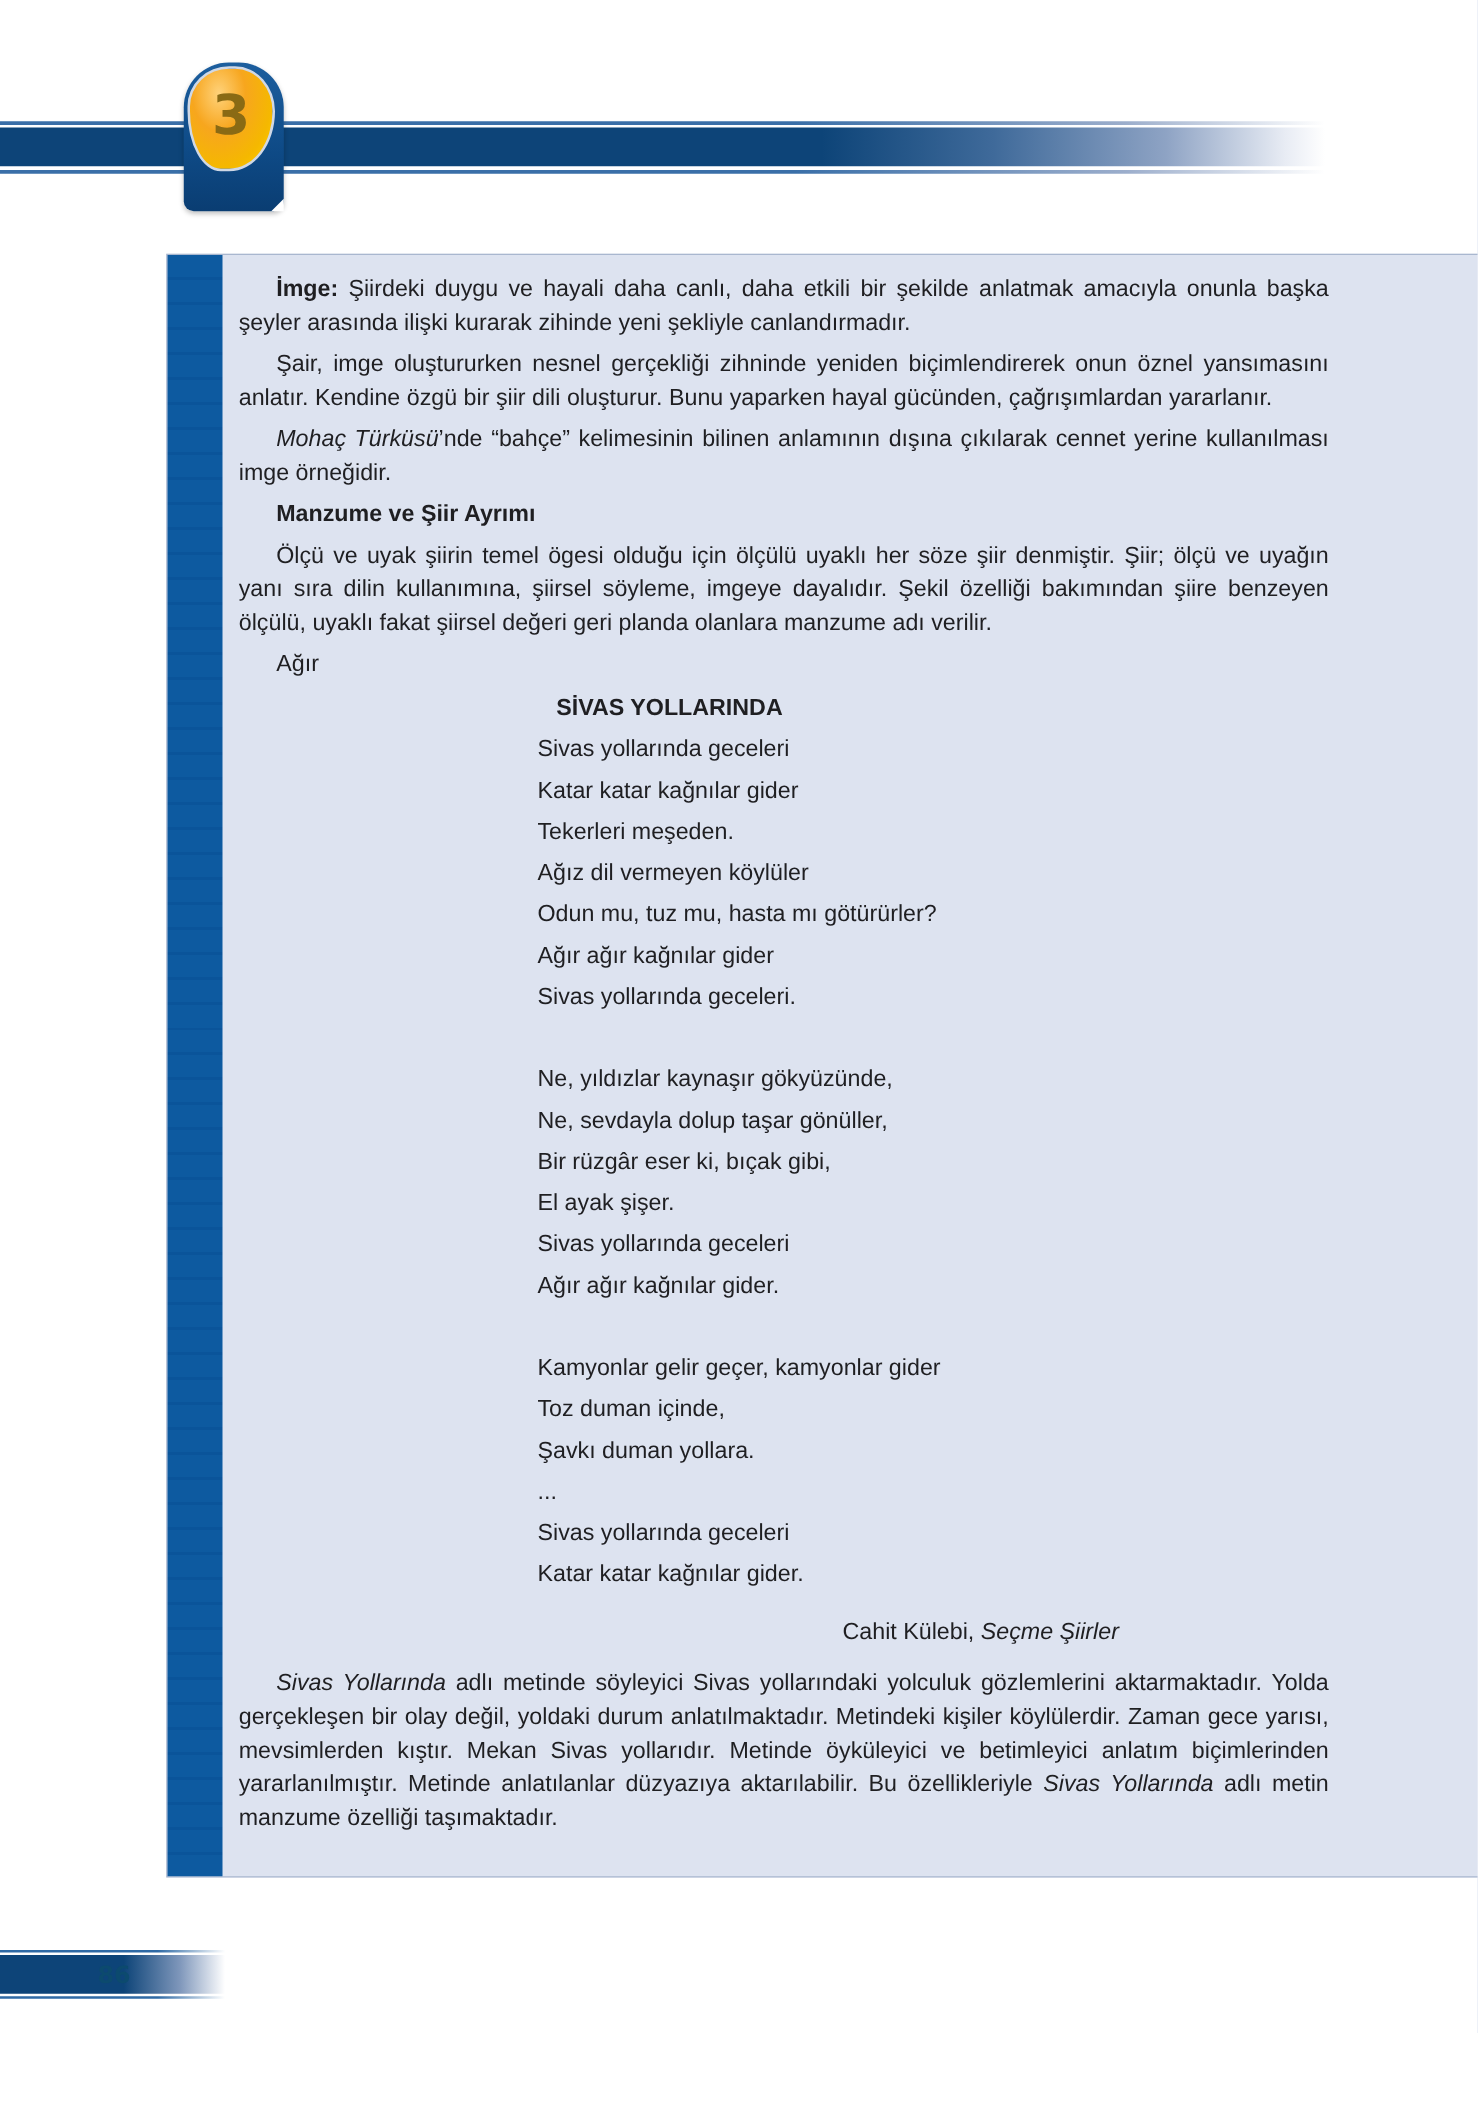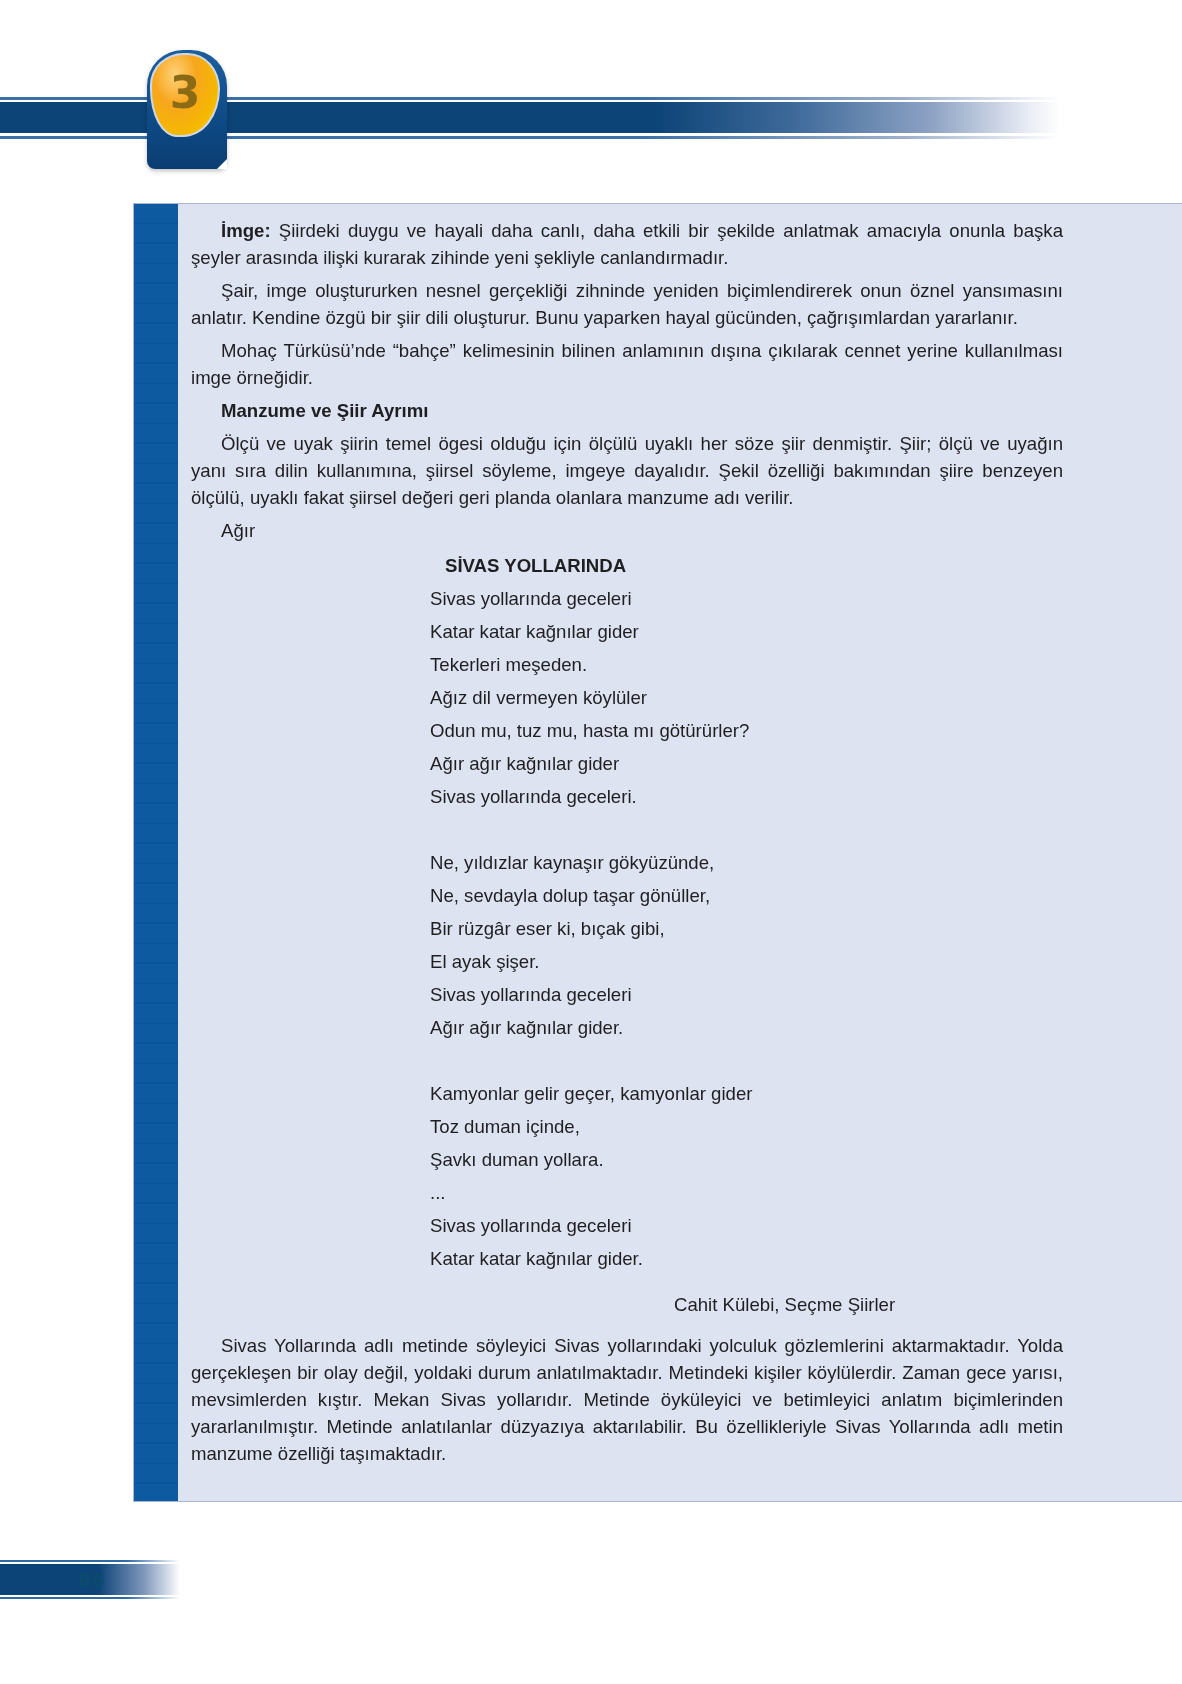--- a/index.html
+++ b/index.html
@@ -32,21 +32,21 @@
     color:#8a6a14; line-height:1; margin-top:-4px; }
 
   
   .box { position:absolute; left:133px; top:203px; width:1103px; height:1299px;
     background:#dde3f0; border:1px solid #a9b7cf; box-sizing:border-box; }
   .stripe { position:absolute; left:0; top:0; bottom:0; width:44px;
     background:repeating-linear-gradient(to bottom,#0d5aa0 0px,#0d5aa0 18px,#0a549a 18px,#0a549a 20px); }
   .content { position:absolute; left:57px; top:13px; width:872px; }
   p { margin:0 0 6px 0; font-size:18.6px; line-height:27px; text-align:justify; text-indent:30px; }
   .b { font-weight:bold; }
-  .i { }
+  .i { font-style:italic; }
   .heading { font-weight:bold; text-indent:30px; }
   .poem { position:absolute; left:296px; top:345px; }
   .poem-title { font-weight:bold; font-size:18.6px; line-height:33px; margin-left:15px; margin-bottom:0px; }
   .poem-line { font-size:18.6px; line-height:33px; white-space:nowrap; }
   .stanza-gap { height:33px; }
   .citation { font-size:18.6px; line-height:33px; margin-left:244px; margin-top:13px; }
   .closing { position:absolute; left:57px; top:1128px; width:872px; }
 
   
   .ftr-line-top { position:absolute; left:0; top:1560px; width:180px; height:2px;

